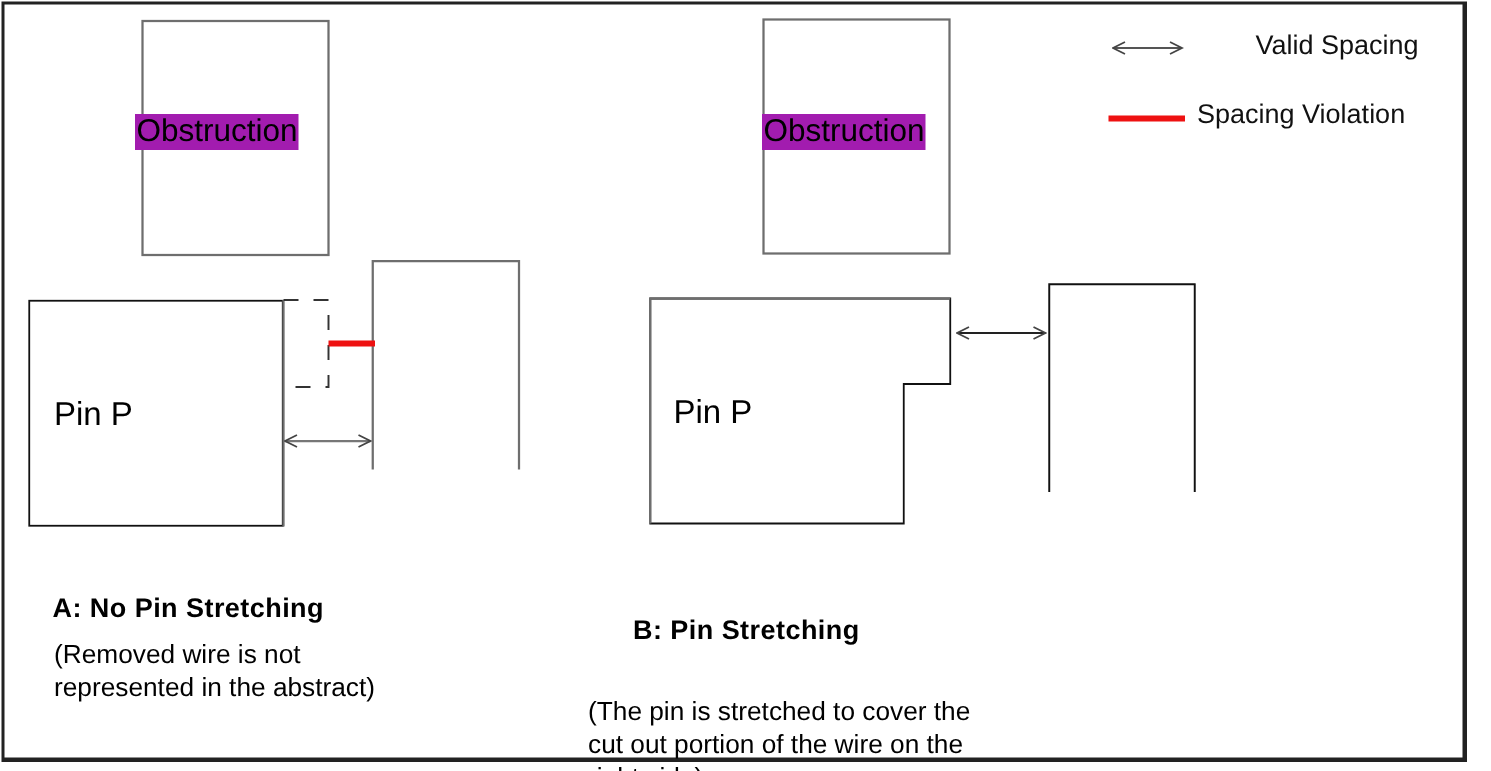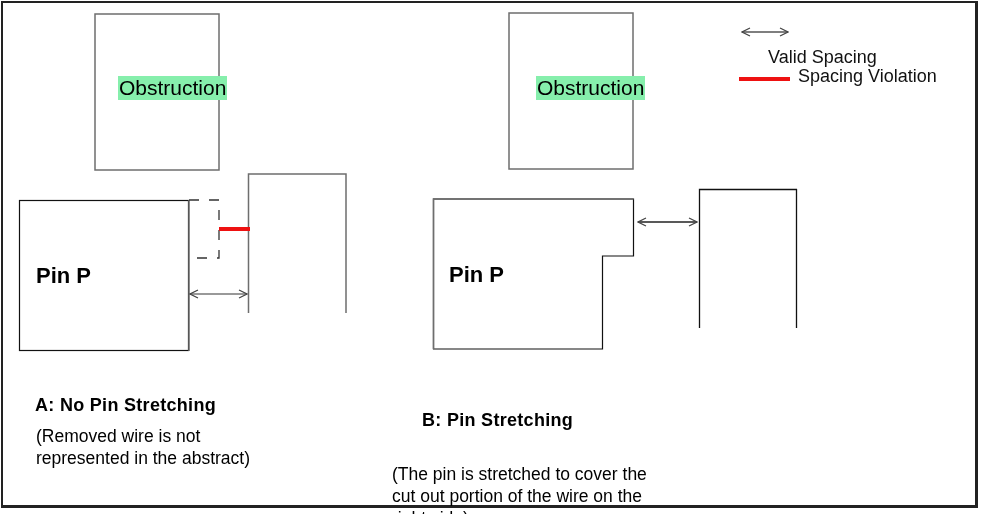--- a/index.html
+++ b/index.html
@@ -2,22 +2,22 @@
 <html><head>
   <meta charset="utf-8">
   <style>
     html, body { margin: 0; padding: 0; background: #ffffff; }
     body { width: 994px; height: 514px; position: relative; overflow: hidden;
            font-family: "Liberation Sans", sans-serif; }
     #frame { position: absolute; left: 1px; top: 1px; width: 972px; height: 502px;
              border: 2px solid #222; border-right-width: 3px; border-bottom-width: 3px; background:#fff; }
     svg#diagram { position: absolute; left: 0; top: 0; }
     .lbl { position: absolute; color: #000; white-space: nowrap; }
-    .obs-label { font-size: 21px; background: #86efac; padding: 0 1px; line-height: 24px; margin-left: 28px; }
-    .pin-label { font-size: 22px; font-weight: bold; }
+    .obs-label { font-size: 21px; background: #a21caf; padding: 0 1px; line-height: 24px; }
+    .pin-label { font-size: 22px; font-weight: normal; }
     .legend-text { font-size: 18px; color: #111; }
     .caption-title { font-size: 18px; font-weight: bold; letter-spacing: 0.3px; }
     .caption-desc { font-size: 17.5px; line-height: 22px; white-space: pre-line; }
   </style>
 </head>
 <body>
 
 <div id="frame"></div>
 
 <svg id="diagram" width="994" height="514">
@@ -58,21 +58,21 @@
     <line x1="739" y1="79" x2="790" y2="79" stroke="#ee1111" stroke-width="4"></line>
   </g>
 </svg>
 
 <div class="lbl obs-label" style="left:90px; top:76px;">Obstruction</div>
 <div class="lbl obs-label" style="left:508px; top:76px;">Obstruction</div>
 
 <div class="lbl pin-label" style="left:36px; top:263px;">Pin P</div>
 <div class="lbl pin-label" style="left:449px; top:262px;">Pin P</div>
 
-<div class="lbl legend-text" style="left:768px; top:20px;margin-top:27px;">Valid Spacing</div>
+<div class="lbl legend-text" style="left:837px; top:20px;">Valid Spacing</div>
 <div class="lbl legend-text" style="left:798px; top:66px;">Spacing Violation</div>
 
 <div class="lbl caption-title" style="left:35px; top:395px;">A: No Pin Stretching</div>
 <div class="lbl caption-desc" style="left:36px; top:425px;">(Removed wire is not
 represented in the abstract)</div>
 
 <div class="lbl caption-title" style="left:422px; top:395px;margin-top:15px;">B: Pin Stretching</div>
 <div class="lbl caption-desc" style="left:392px; top:428px;margin-top:35px;">(The pin is stretched to cover the
 cut out portion of the wire on the
 right side)</div>

